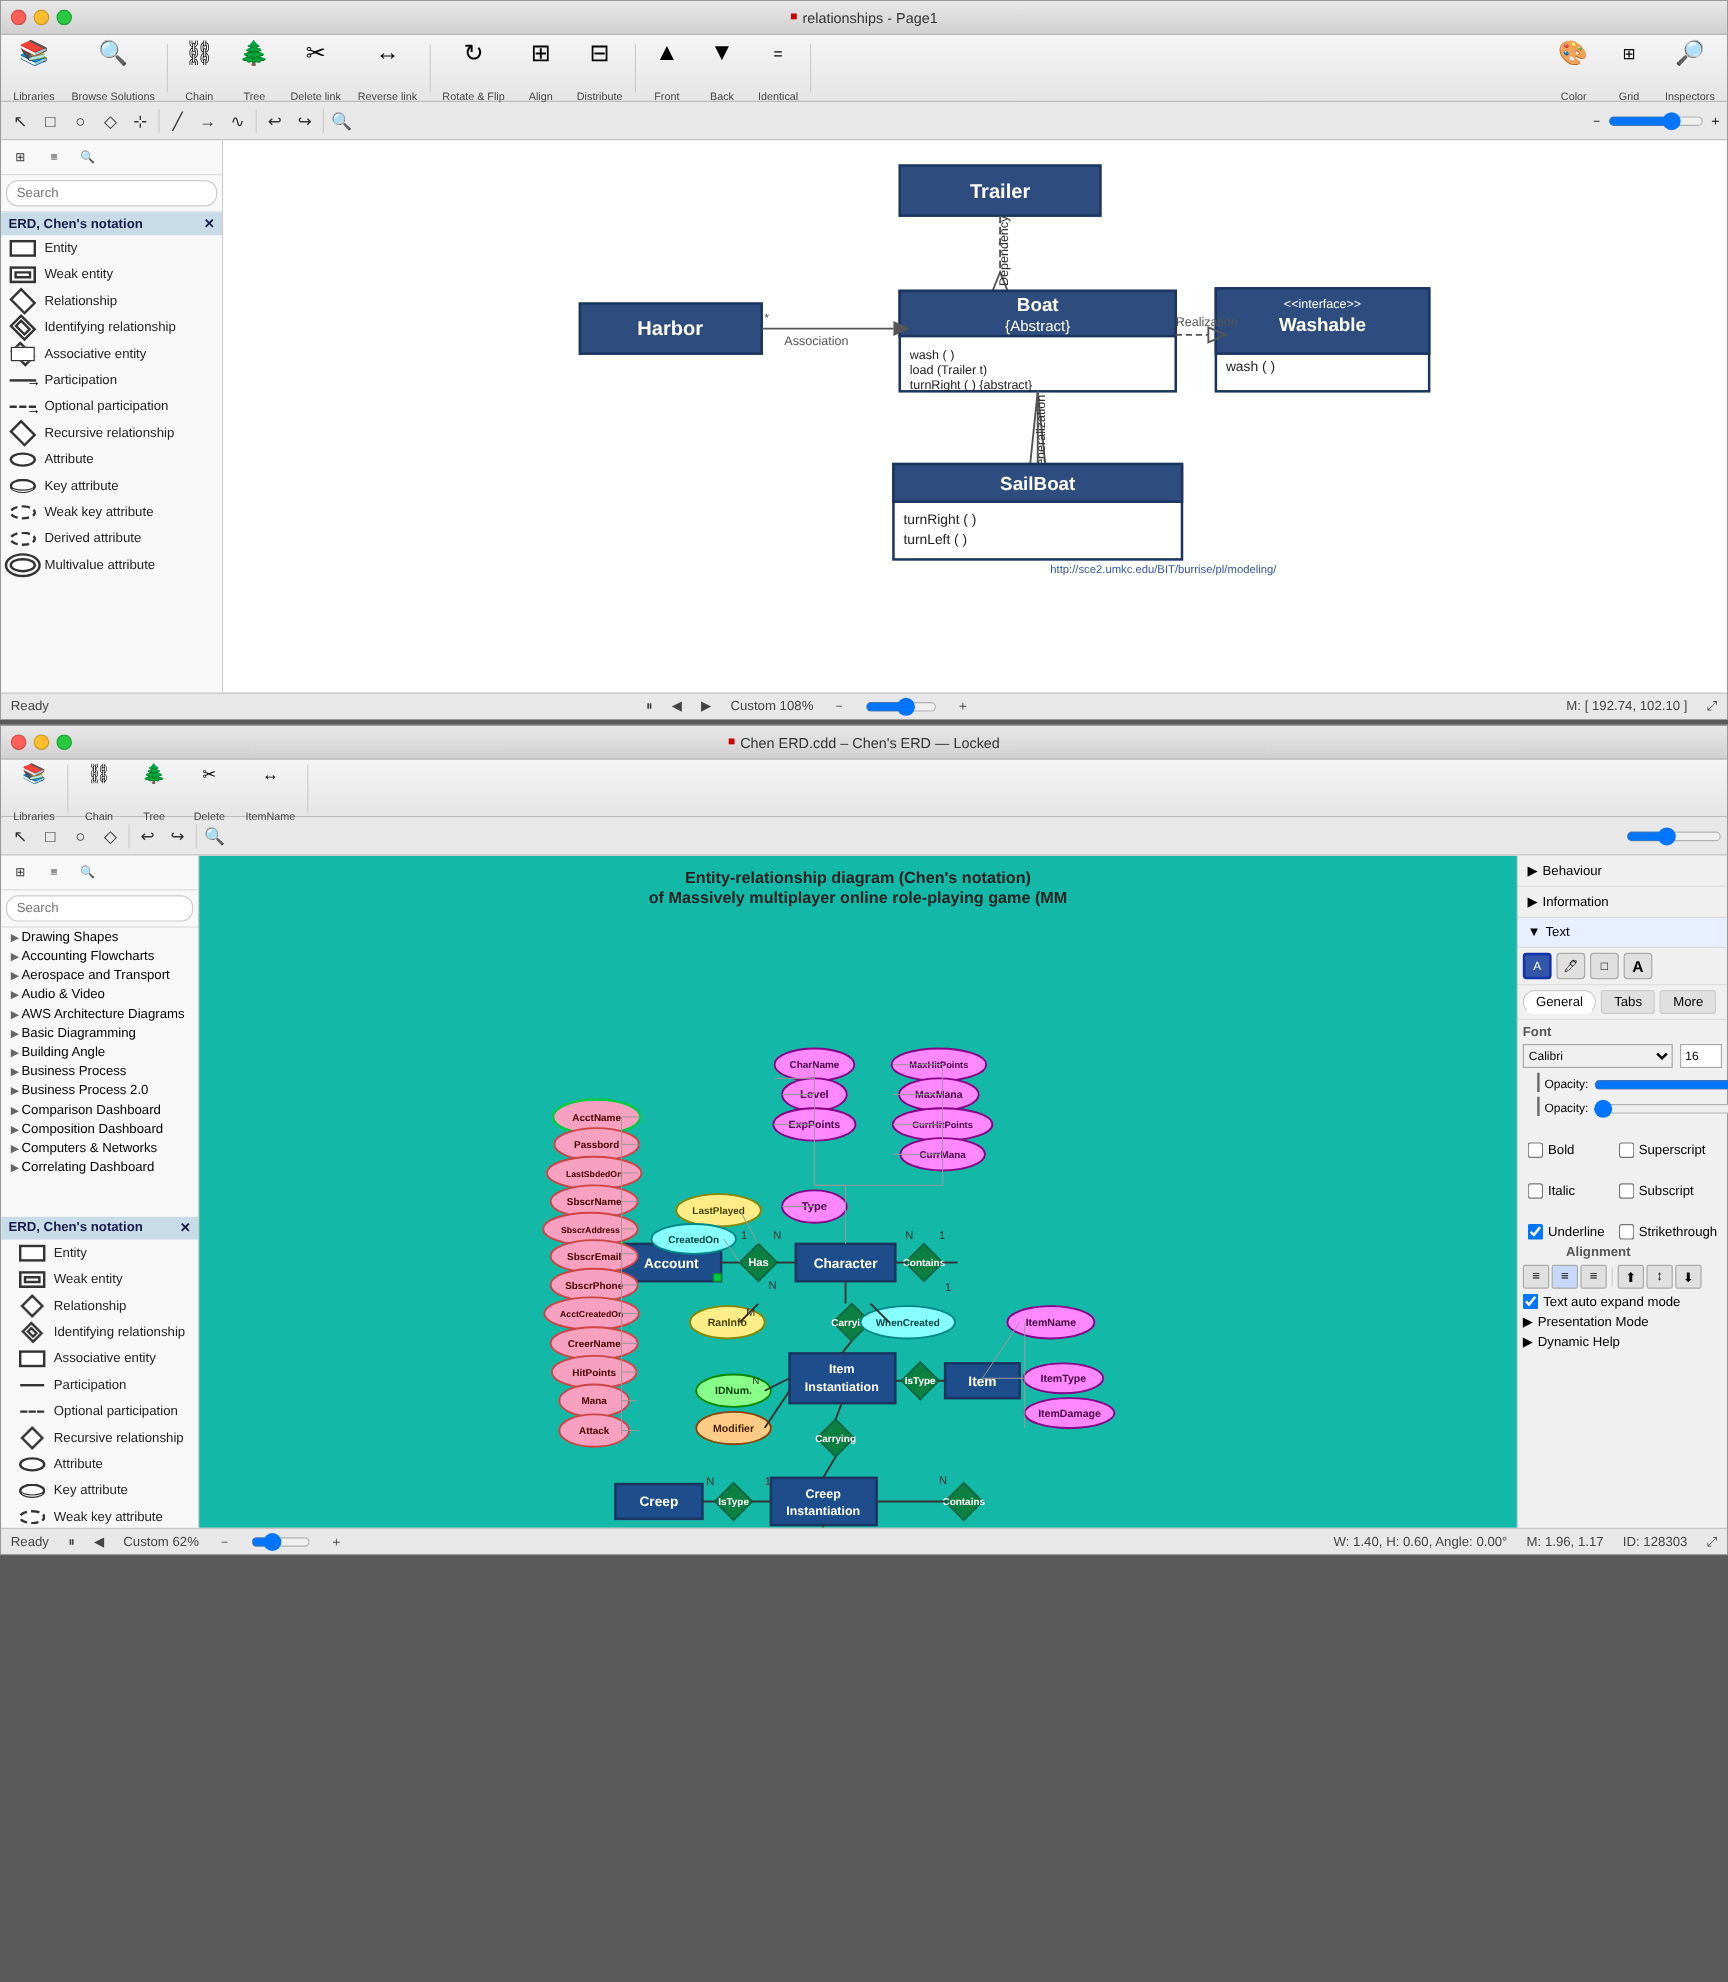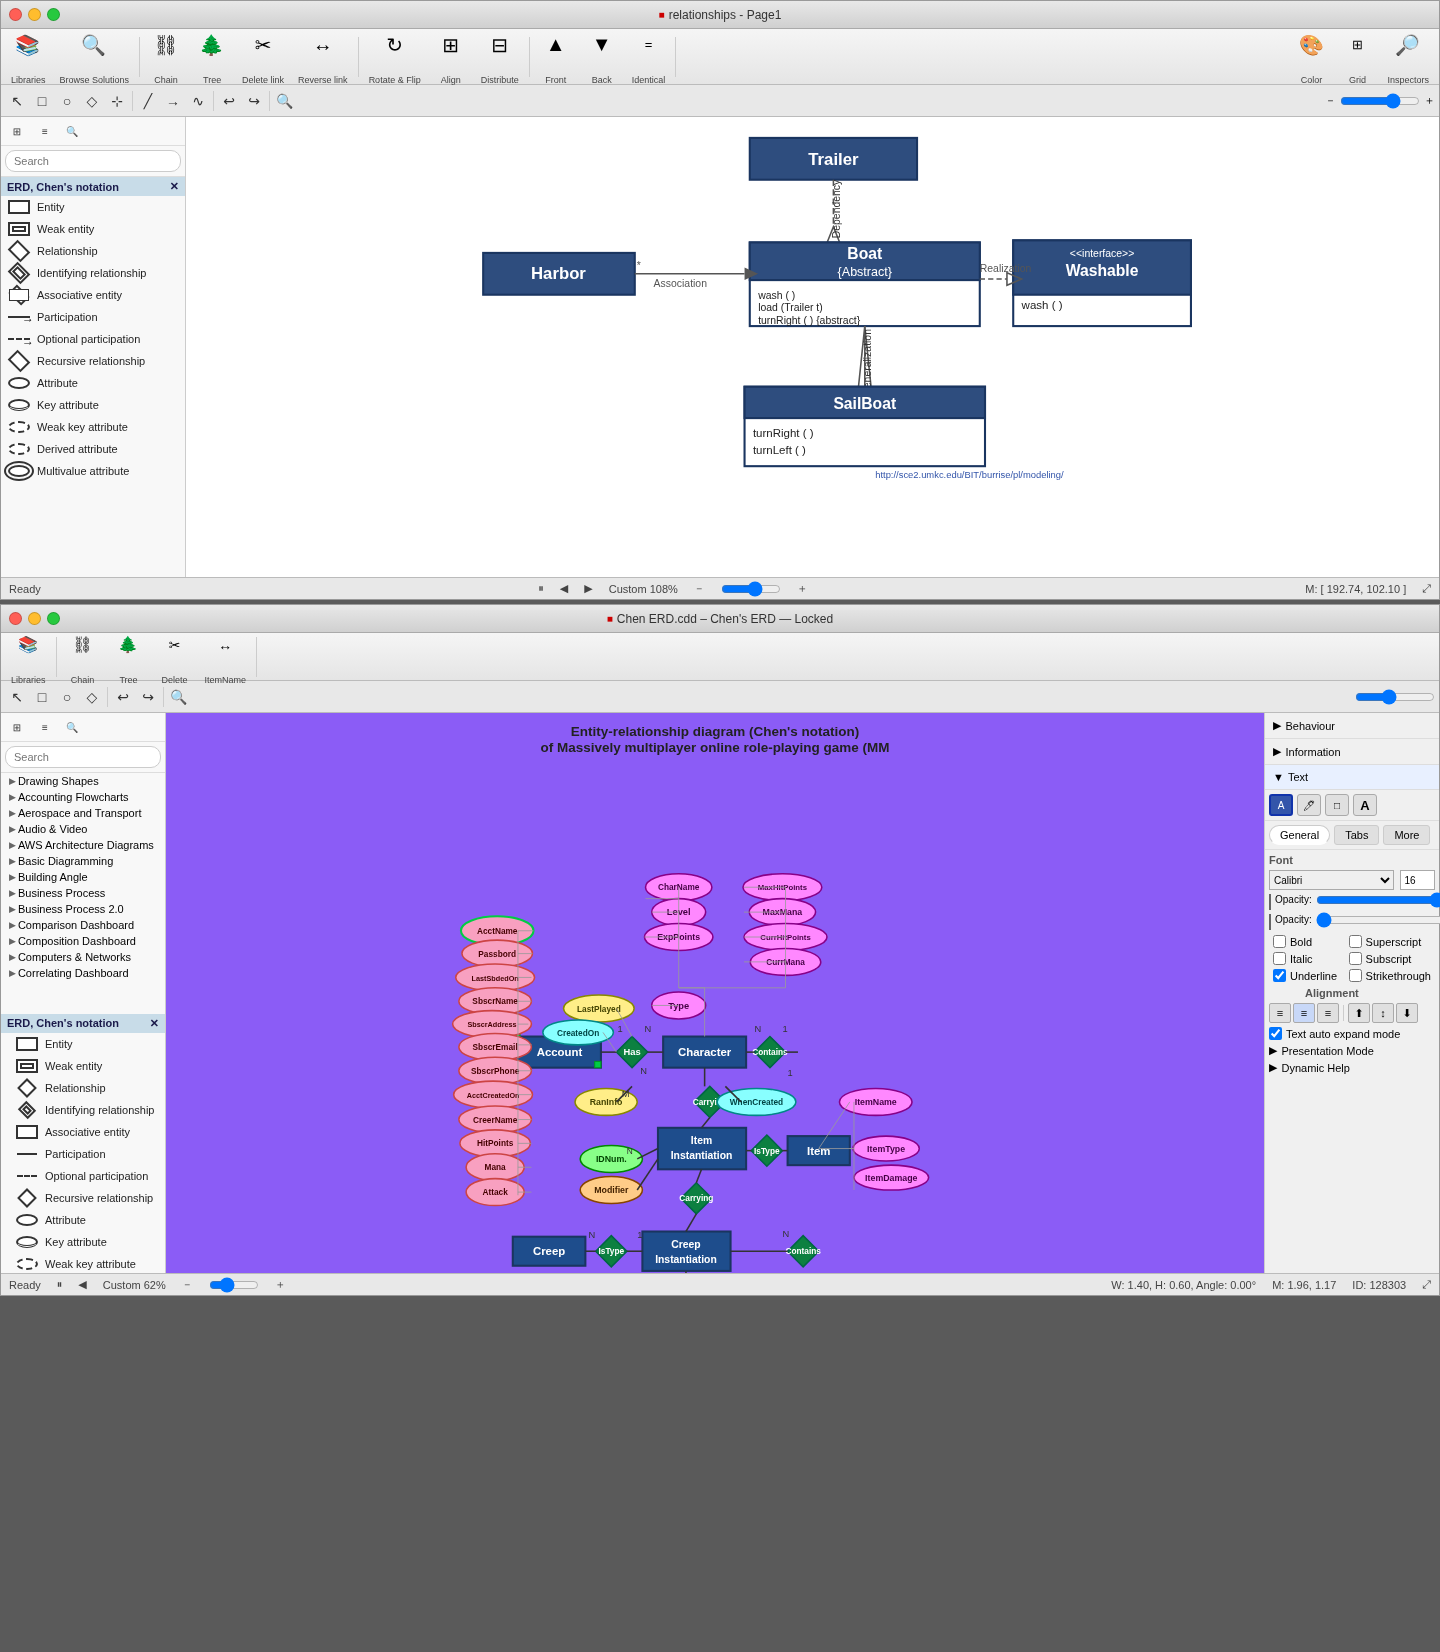--- a/index.html
+++ b/index.html
@@ -51,34 +51,34 @@
     .main-area2 { display: flex; height: 560px; }
     .sidebar2 { width: 165px; background: #f8f8f8; border-right: 1px solid #ccc; display: flex; flex-direction: column; overflow: hidden; }
     .sidebar2-search { padding: 4px; border-bottom: 1px solid #ddd; }
     .sidebar2-search input { width: 100%; height: 22px; border: 1px solid #ccc; border-radius: 10px; padding: 0 8px; font-size: 11px; background: white; }
     .sidebar2-list { overflow-y: auto; flex: 1; font-size: 11px; }
     .sidebar2-category { padding: 2px 8px; cursor: pointer; display: flex; align-items: center; gap: 2px; }
     .cat-arrow { font-size: 9px; color: #666; }
     .sidebar2-header { background: #c8dce8; padding: 3px 6px; font-size: 11px; font-weight: bold; color: #1a1a4a; display: flex; justify-content: space-between; align-items: center; }
     .sidebar2-item { display: flex; align-items: center; padding: 2px 6px 2px 14px; gap: 6px; cursor: pointer; }
 
-    .canvas2 { flex: 1; background: #8b5cf6; overflow: hidden; position: relative; }
+    .canvas2 { flex: 1; background: #14b8a6; overflow: hidden; position: relative; }
     .inspector-panel { width: 175px; background: #f0f0f0; border-left: 1px solid #ccc; display: flex; flex-direction: column; }
     .inspector-section { padding: 4px 8px; border-bottom: 1px solid #ddd; }
     .inspector-section-title { display: flex; align-items: center; gap: 4px; font-size: 11px; cursor: pointer; padding: 2px 0; }
     .inspector-tabs { display: flex; gap: 4px; padding: 4px; border-bottom: 1px solid #ddd; }
     .insp-tab { padding: 3px 10px; font-size: 11px; background: #e0e0e0; border: 1px solid #ccc; border-radius: 3px; cursor: pointer; }
     .insp-tab.active { background: white; border-bottom: 1px solid white; border-radius: 10px; }
     .insp-row { display: flex; align-items: center; gap: 6px; padding: 2px 4px; font-size: 11px; }
     .font-select { flex: 1; height: 20px; font-size: 10px; border: 1px solid #aaa; }
     .font-size { width: 35px; height: 20px; font-size: 10px; border: 1px solid #aaa; text-align: center; }
     .color-swatch { width: 30px; height: 16px; border: 1px solid #666; }
-    .opacity-row { display: flex; align-items: flex-start; gap: 4px; font-size: 10px; padding: 2px 4px; }
+    .opacity-row { display: flex; align-items: flex-end; gap: 4px; font-size: 10px; padding: 2px 16px; }
     .opacity-slider { flex: 1; height: 12px; }
-    .checkbox-row { display: flex; align-items: center; gap: 4px; font-size: 11px; padding: 1px 4px; }
+    .checkbox-row { display: flex; align-items: center; gap: 4px; font-size: 11px; padding: 1px 4px; margin-top: 17px; }
     .align-row { display: flex; align-items: center; gap: 2px; padding: 2px 4px; }
     .align-btn { width: 22px; height: 20px; background: #e0e0e0; border: 1px solid #aaa; border-radius: 2px; display: flex; align-items: center; justify-content: center; font-size: 11px; cursor: pointer; }
     .align-sep { width: 1px; height: 16px; background: #ccc; margin: 0 2px; }
     .text-expand-row { display: flex; align-items: center; gap: 4px; padding: 2px 4px; font-size: 11px; }
 
     .canvas-svg { position: absolute; top: 0; left: 0; width: 100%; height: 100%; pointer-events: none; }
 
     .statusbar2 { background: #e8e8e8; height: 22px; display: flex; align-items: center; padding: 0 8px; border-top: 1px solid #bbb; font-size: 11px; color: #444; gap: 16px; }
 
     .zoom-control { display: flex; align-items: center; gap: 4px; }

